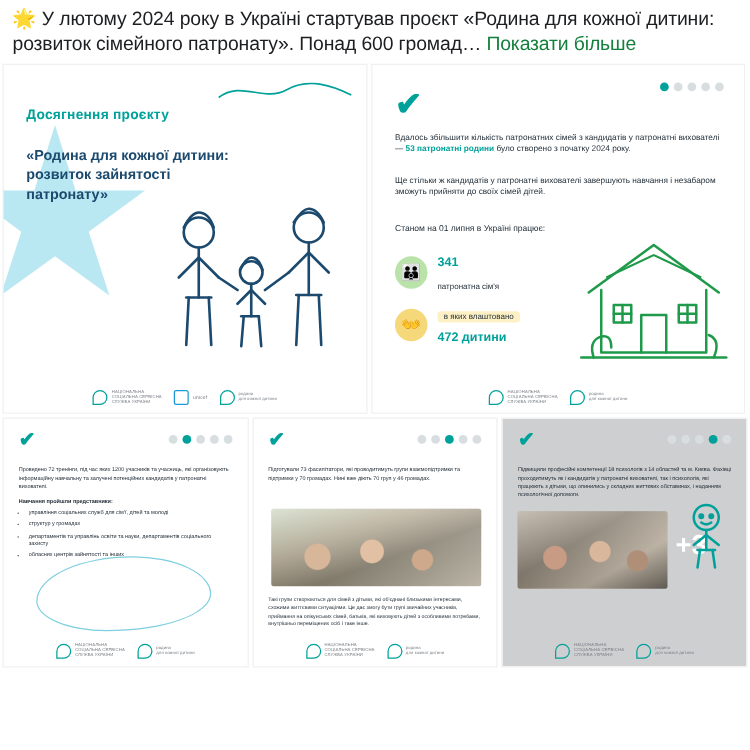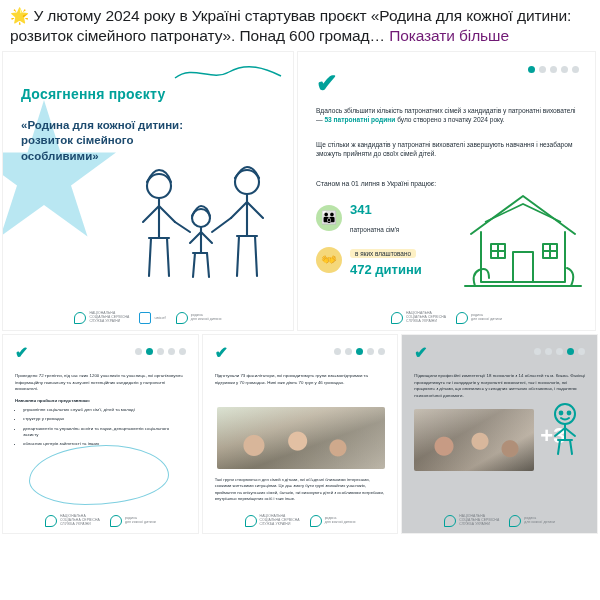--- a/index.html
+++ b/index.html
@@ -18,21 +18,21 @@
 
   
   .post-text {
     padding: 6px 10px 4px 10px;
     font-size: 15.5px;
     line-height: 1.32;
     color: #1c1e21;
     letter-spacing: -0.1px;
   }
   .see-more {
-    color: #701a75;
+    color: #15803d;
     cursor: pointer;
   }
 
   
   .gallery {
     padding: 0 0 0 0;
     display: flex;
     flex-direction: column;
     gap: 3px;
   }
@@ -114,21 +114,21 @@
     position: absolute;
     left: -34px; top: 48px;
     width: 150px; height: 150px;
     background: #7fd4e8;
     opacity: .55;
     clip-path: polygon(50% 0%, 61% 35%, 98% 35%, 68% 57%, 79% 91%, 50% 70%, 21% 91%, 32% 57%, 2% 35%, 39% 35%);
   }
   .s1 .title {
     position: absolute;
     left: 18px; top: 34px;
-    font-size: 14px;
+    font-size: 11px;
     font-weight: bold;
     color: #00a19a;
     letter-spacing: .2px;
   }
   .s1 .subtitle {
     position: absolute;
     left: 18px; top: 66px;
     width: 175px;
     font-size: 11.5px;
     font-weight: bold;
@@ -190,21 +190,21 @@
   .s2 .stat.b { left: 18px; top: 190px; }
   .s2 .circ {
     width: 26px; height: 26px;
     border-radius: 50%;
     display: flex; align-items: center; justify-content: center;
     font-size: 13px;
   }
   .s2 .circ.green { background: #b9e3a8; color: #2f7a32; }
   .s2 .circ.yellow { background: #f5d87a; color: #9a7a16; }
   .s2 .stat .num {
-    font-size: 13px;
+    font-size: 10px;
     font-weight: bold;
     color: #00a19a;
   }
   .s2 .stat .lbl {
     font-size: 6.4px;
     color: #24303a;
   }
   .s2 .pill {
     background: #fdf0c4;
     padding: 1px 5px;
@@ -306,21 +306,21 @@
     <div class="row row1">
 
       <div class="card left">
         <div class="slide s1">
           <div class="band"></div>
           <div class="star"></div>
           <svg class="wave" viewBox="0 0 110 18">
             <path d="M2 12 C 20 -2, 38 16, 56 6 S 92 2, 108 10" fill="none" stroke="#00a19a" stroke-width="1.4"></path>
           </svg>
           <div class="title">Досягнення проєкту</div>
-          <div class="subtitle">«Родина для кожної дитини: розвиток сімейного особливими»</div>
+          <div class="subtitle">«Родина для кожної дитини: розвиток зайнятості патронату»</div>
 
           <svg class="family" width="150" height="150" viewBox="0 0 150 150">
             <g fill="none" stroke="#1c4a6e" stroke-width="2.1" stroke-linecap="round" stroke-linejoin="round">
 
               <circle cx="30" cy="40" r="12"></circle>
               <path d="M18 36 q6 -12 12 -12 q8 0 12 12"></path>
               <path d="M30 52 l0 40"></path>
               <path d="M30 60 l-16 16 M30 60 l16 16"></path>
               <path d="M22 92 l-2 38 M38 92 l2 38"></path>
               <path d="M20 92 l20 0"></path>

